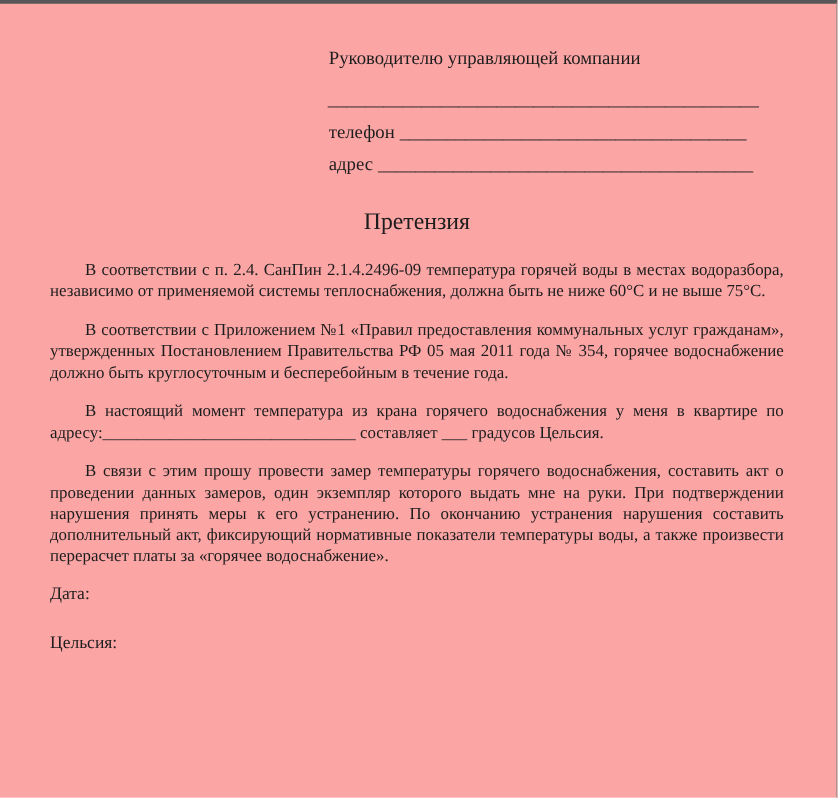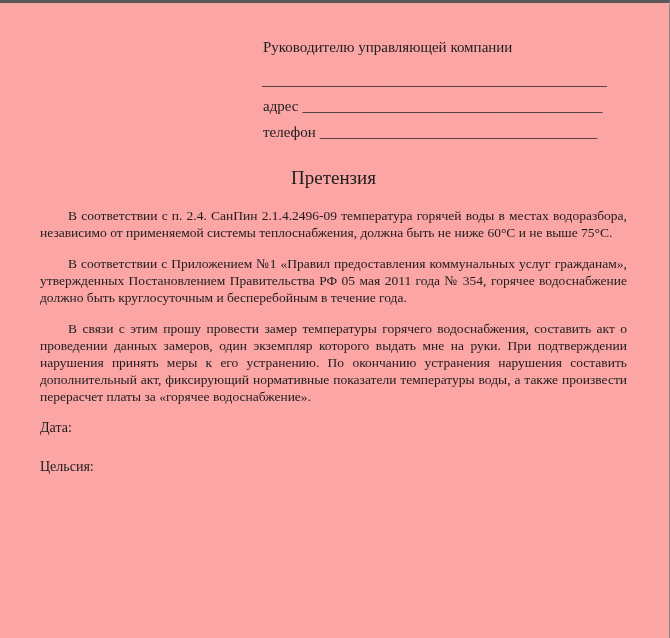--- a/index.html
+++ b/index.html
@@ -73,34 +73,35 @@
 
 <div class="page">
 
   <div class="header-block">
     <div class="recipient-line">Руководителю управляющей компании</div>
 
     <div class="blank-line name-line">______________________________________________</div>
 
 
     <div class="field-line indent-13">
-      <span class="field-label">адрес</span><span class="blank-line">________________________________________</span>
+      <span class="field-label">телефон</span><span class="blank-line">_____________________________________</span>
     </div>
 
     <div class="field-line indent-13">
-      <span class="field-label">телефон</span><span class="blank-line">_____________________________________</span>
+      <span class="field-label">адрес</span><span class="blank-line">________________________________________</span>
     </div>
   </div>
 
   <h1 class="doc-title">Претензия</h1>
 
   <p class="para">В соответствии с п. 2.4. СанПин 2.1.4.2496-09 температура горячей воды в местах водоразбора, независимо от применяемой системы теплоснабжения, должна быть не ниже 60°С и не выше 75°С.</p>
 
   <p class="para">В соответствии с Приложением №1 «Правил предоставления коммунальных услуг гражданам», утвержденных Постановлением Правительства РФ 05 мая 2011 года № 354, горячее водоснабжение должно быть круглосуточным и бесперебойным  в течение года.</p>
 
+  <p class="para">В настоящий момент температура из крана горячего водоснабжения у меня в квартире по адресу:______________________________ составляет ___ градусов Цельсия.</p>
 
   <p class="para">В связи с этим прошу провести замер температуры горячего водоснабжения, составить акт о проведении данных замеров, один экземпляр которого выдать мне на руки. При подтверждении нарушения принять меры к его устранению. По окончанию устранения нарушения составить дополнительный акт, фиксирующий нормативные показатели температуры воды, а также произвести перерасчет платы за «горячее водоснабжение».</p>
 
   <div class="sign-line date-line">Дата:</div>
 
   <div class="sign-line signature-line">Цельсия:</div>
 
 </div>
 
 </body></html>

